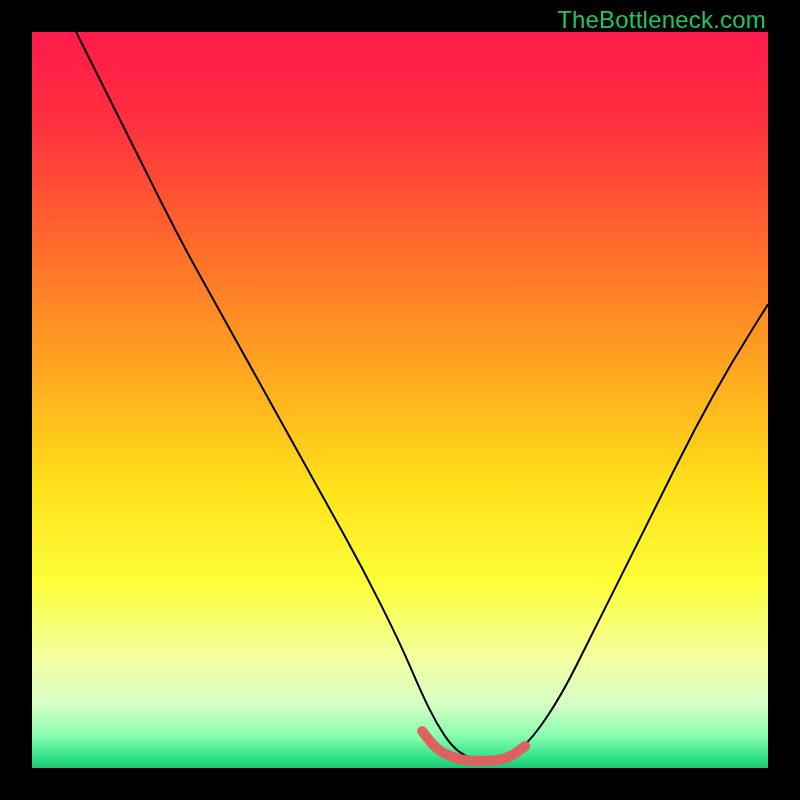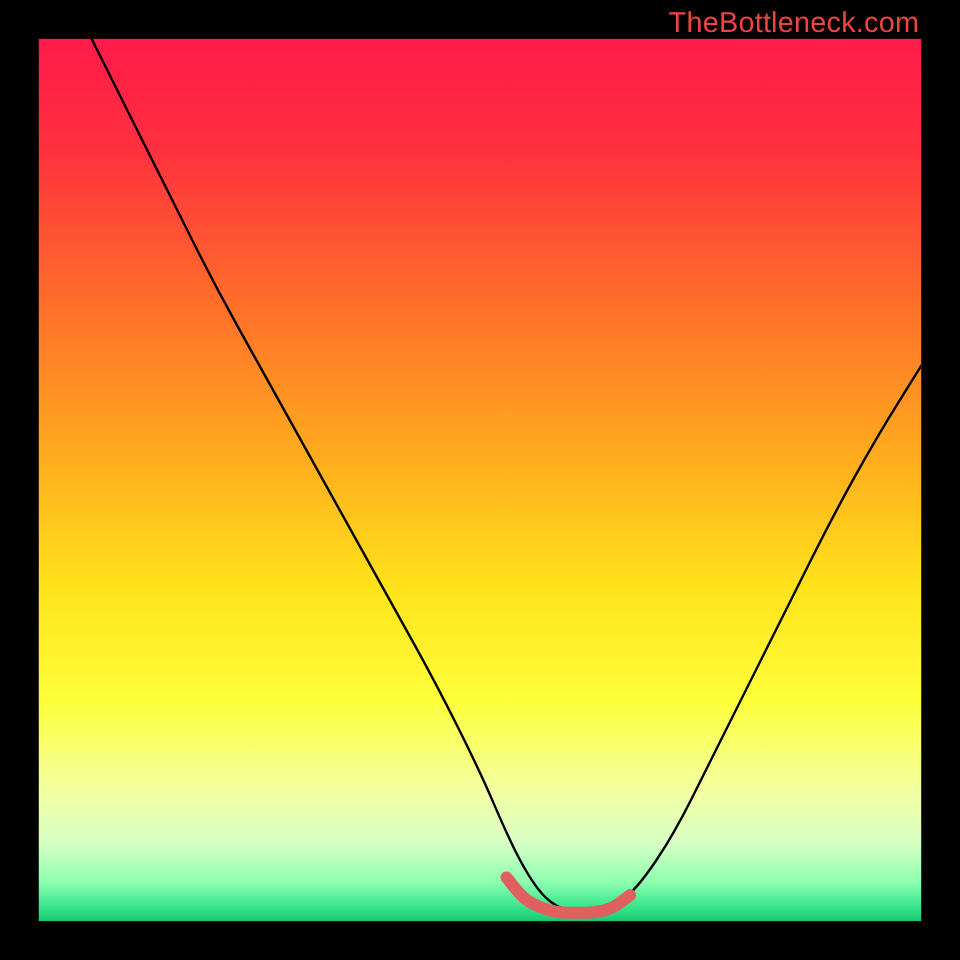--- a/index.html
+++ b/index.html
@@ -30,21 +30,21 @@
     inset: 0;
   }
   .curve-layer {
     position: absolute;
     inset: 0;
   }
   .watermark {
     position: absolute;
     top: 6px;
     right: 34px;
-    color: #ef4444;
+    color: #22c55e;
     font-size: 24px;
     letter-spacing: 0.2px;
     font-weight: 400;
   }
 </style>
 </head>
 <body>
 
 <div class="frame">
 

